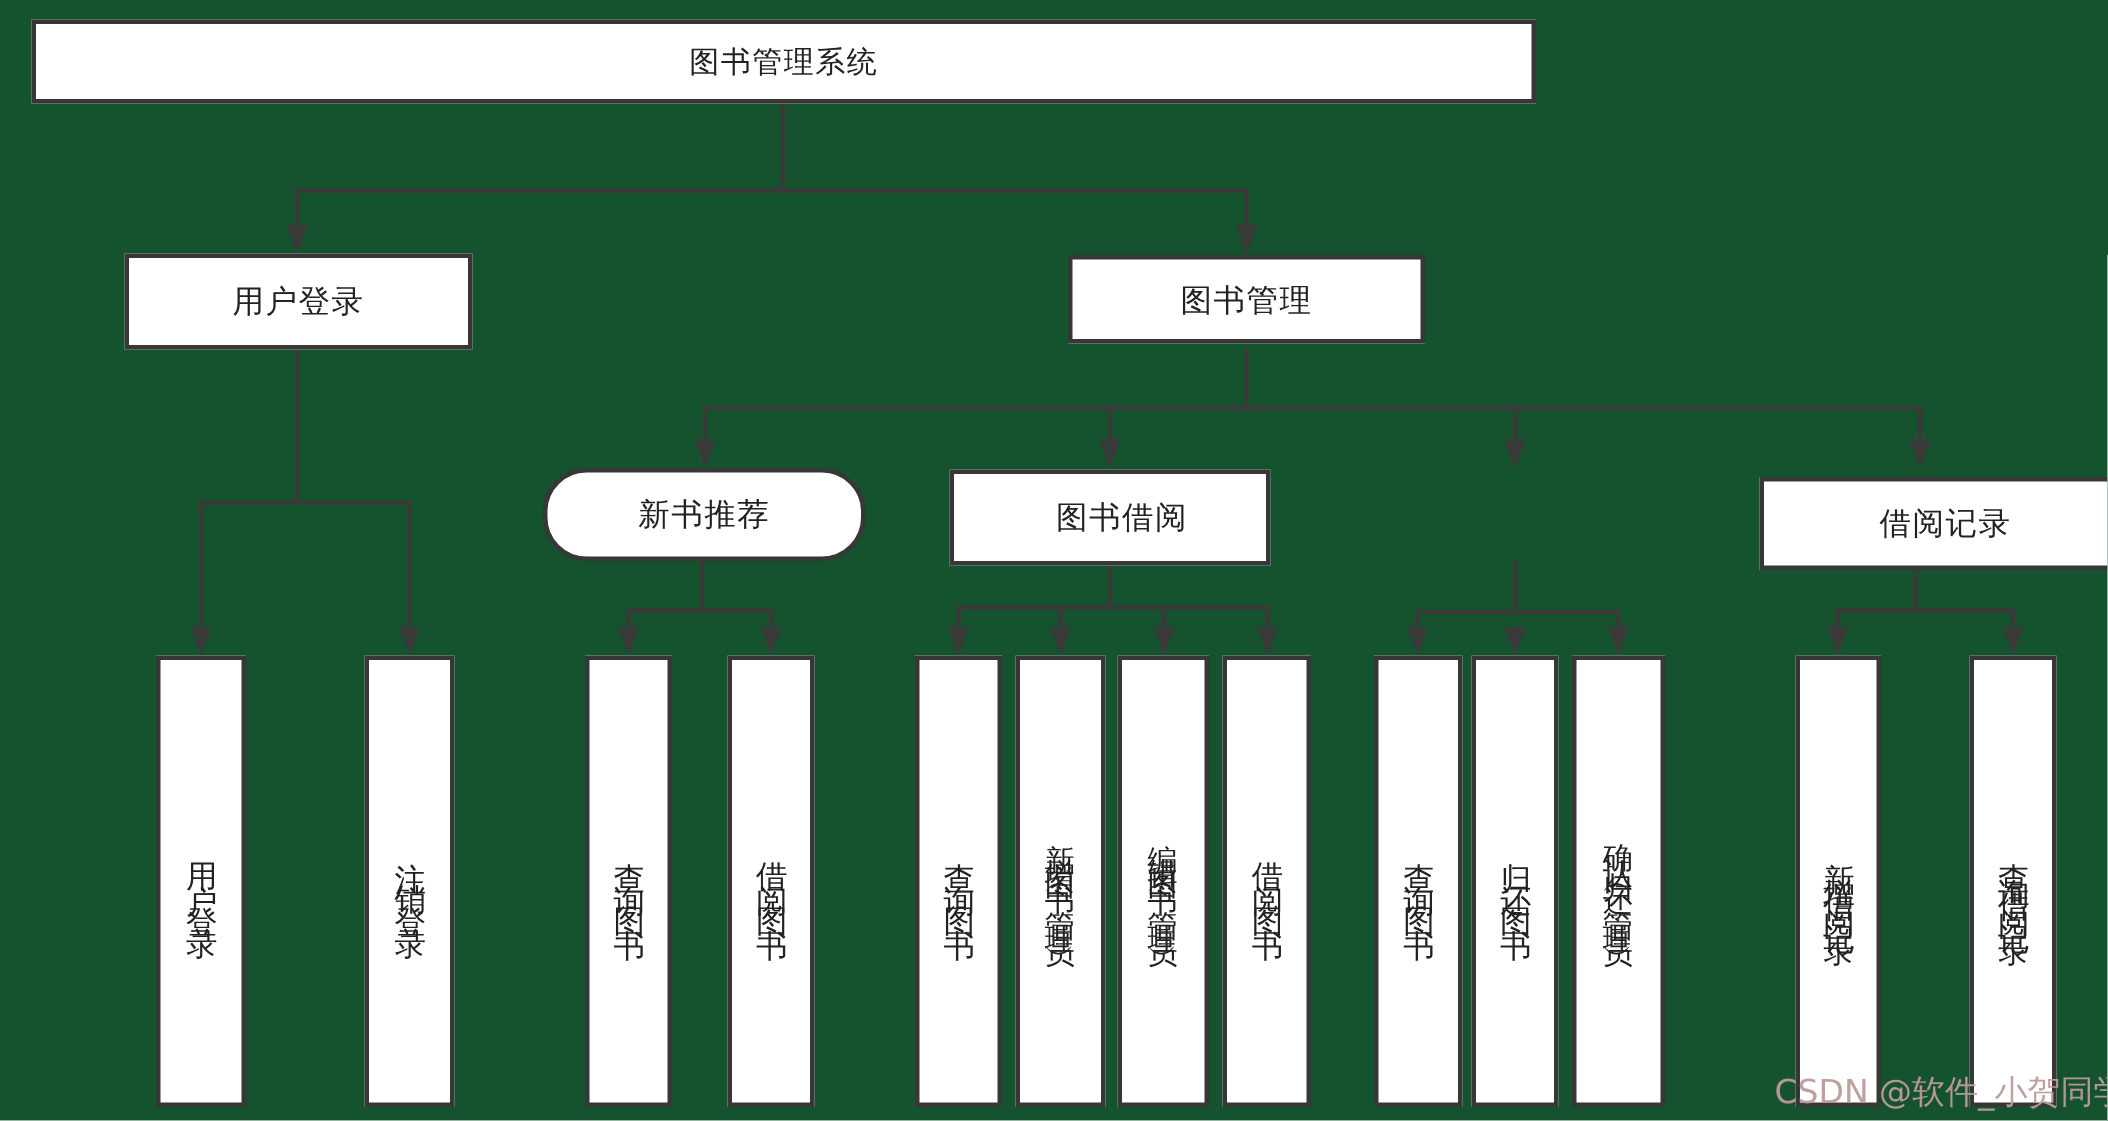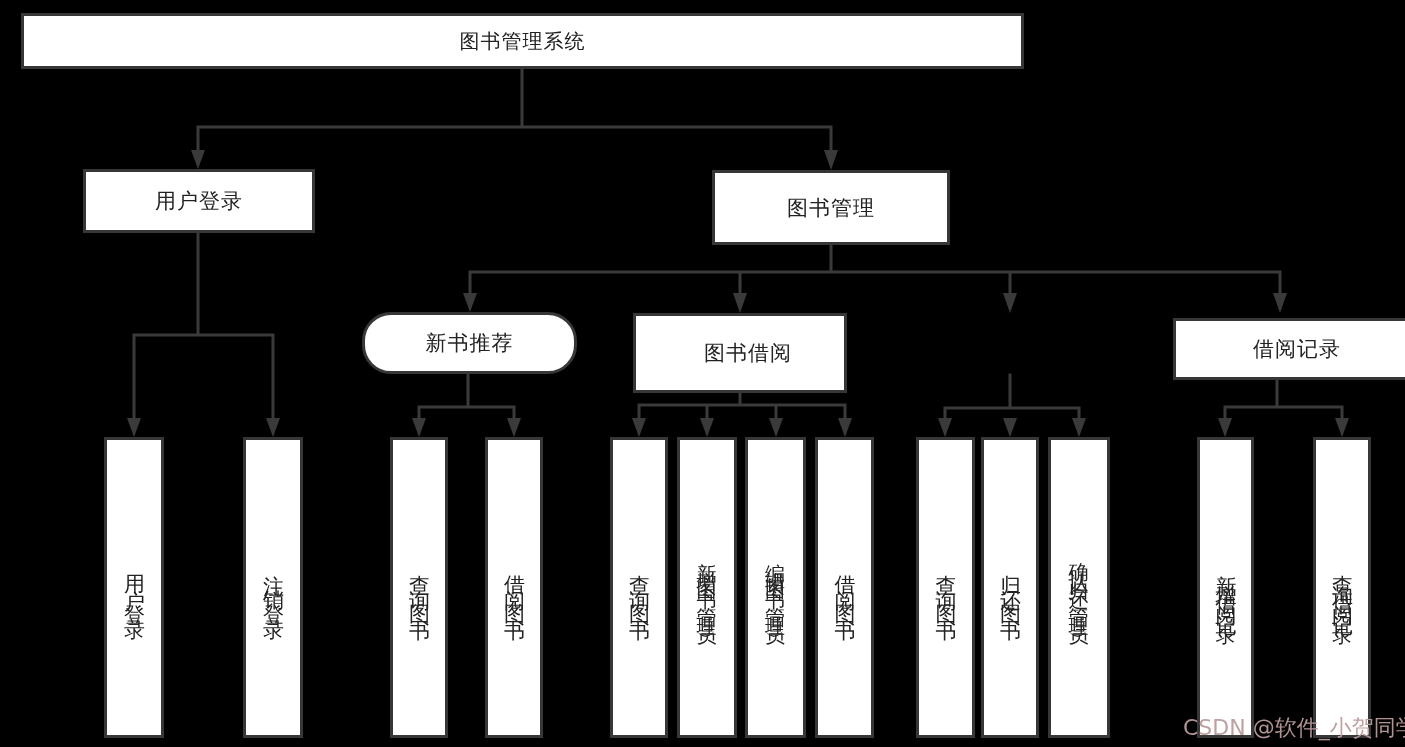--- a/index.html
+++ b/index.html
@@ -5,21 +5,21 @@
   html, body {
     margin: 0;
     padding: 0;
     background: #ffffff;
     font-family: "DejaVu Sans", "Liberation Sans", sans-serif;
   }
   .canvas {
     position: relative;
     width: 1405px;
     height: 747px;
-    background: #000000;
+    background: #14532d;
     overflow: hidden;
   }
   .wires {
     position: absolute;
     left: 0; top: 0;
     width: 1405px; height: 747px;
     z-index: 0;
   }
   .node {
     position: absolute;
@@ -106,24 +106,24 @@
     <g>
       <path d="M1277,375 V407 M1225,407 H1342 M1225,407 V419 M1342,407 V419"></path>
       <polygon points="1218,418 1232,418 1225,437" fill="#3a3a3a" stroke="none"></polygon>
       <polygon points="1335,418 1349,418 1342,437" fill="#3a3a3a" stroke="none"></polygon>
     </g>
   </svg>
 
   <div class="node root" style="left:21px; top:13px; width:1003px; height:56px;">图书管理系统</div>
 
   <div class="node" style="left:83px; top:169px; width:232px; height:64px;">用户登录</div>
-  <div class="node" style="left:712px; top:170px; width:238px; height:75px;">图书管理</div>
+  <div class="node" style="left:712px; top:170px; width:238px; height:59px;">图书管理</div>
 
   <div class="node" style="left:362px; top:312px; width:215px; height:62px;border-radius:29px;">新书推荐</div>
-  <div class="node" style="left:633px; top:313px; width:214px; height:80px;padding-left:16px;">图书借阅</div>
+  <div class="node" style="left:633px; top:313px; width:214px; height:64px;padding-left:16px;">图书借阅</div>
   <div class="node" style="left:1173px; top:318px; width:248px; height:62px;">借阅记录</div>
 
   <div class="node leaf ls-wide" style="left:104px; top:437px; width:60px; height:301px;">
     <span>用户登录</span>
   </div>
   <div class="node leaf ls-wide" style="left:243px; top:437px; width:60px; height:301px;">
     <span>注销登录</span>
   </div>
 
   <div class="node leaf ls-wide" style="left:390px; top:437px; width:58px; height:301px;">

